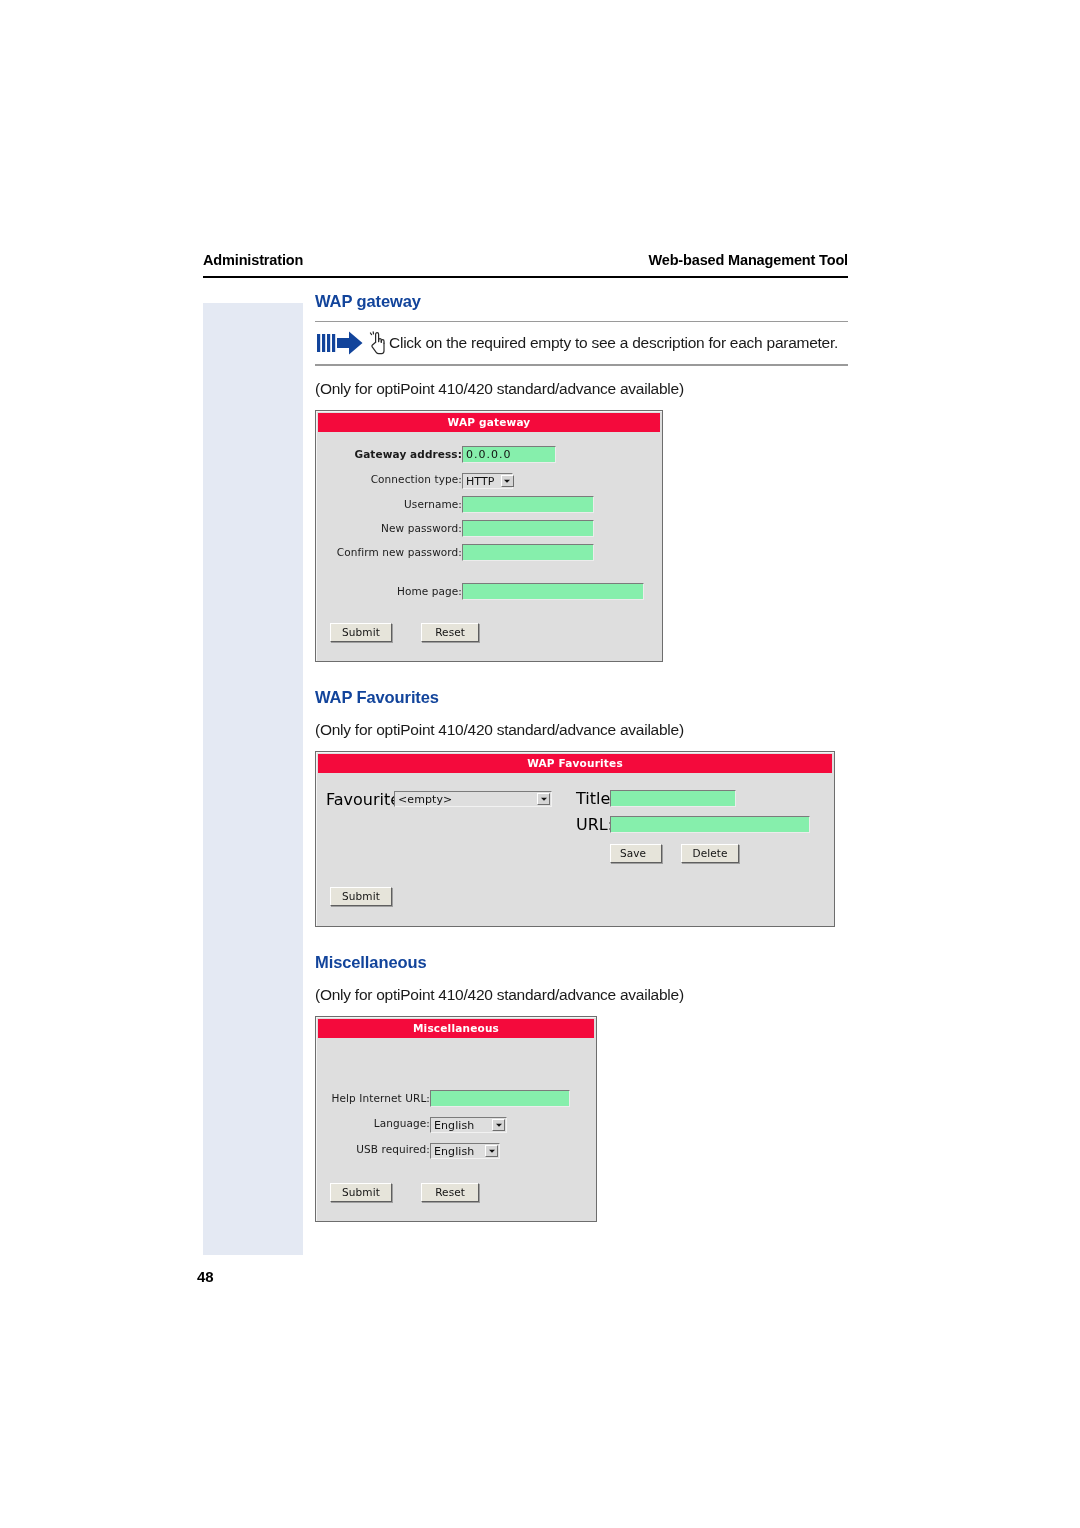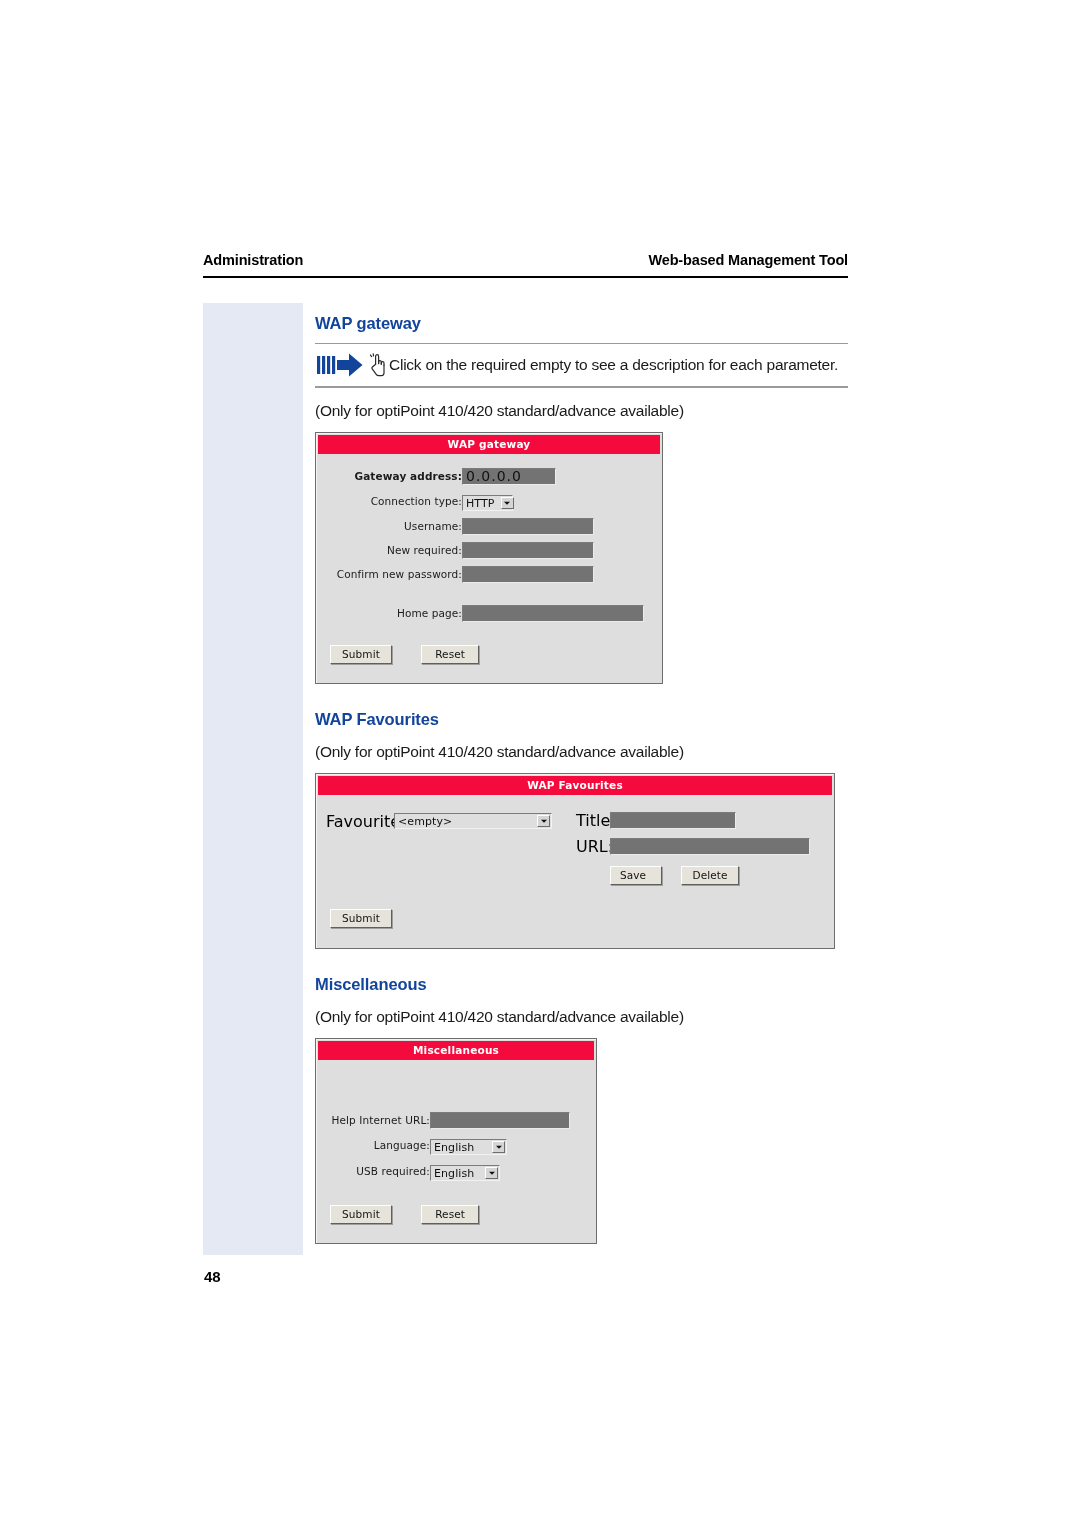--- a/index.html
+++ b/index.html
@@ -54,21 +54,21 @@
     top: 303px;
     width: 100px;
     height: 952px;
     background: #e4e9f3;
   }
 
   
   .content {
     position: absolute;
     left: 315px;
-    top: 314px;
+    top: 292px;
     width: 540px;
   }
 
   h2.sec-title {
     font-size: 16.5px;
     font-weight: bold;
     color: #12449b;
     margin: 0;
     letter-spacing: -0.1px;
   }
@@ -148,27 +148,27 @@
     font-size: 10.5px;
     color: #1b1b1b;
     padding-right: 6px;
     white-space: nowrap;
     letter-spacing: 0.1px;
   }
   .rowgap { height: 7px; }
 
   
   .tfield {
-    background: #737373;
+    background: #86efac;
     border-top: 1.5px solid #7b7b7b;
     border-left: 1.5px solid #7b7b7b;
     border-right: 1.5px solid #ececec;
     border-bottom: 1.5px solid #ececec;
     height: 13px;
-    font-size: 14px;
+    font-size: 11px;
     color: #111;
     line-height: 13px;
     padding: 1px 3px 1px 3px;
     display: block;
     letter-spacing: 1px;
     overflow: hidden;
     white-space: nowrap;
   }
 
   
@@ -227,21 +227,21 @@
     color: #131313;
     padding: 2px 9px 3px 9px;
     line-height: 12px;
     letter-spacing: 0.1px;
     font-family: "DejaVu Sans", sans-serif;
   }
 
   
   .folio {
     position: absolute;
-    left: 204px;
+    left: 197px;
     top: 1268px;
     font-size: 15px;
     font-weight: bold;
     color: #000;
   }
   .vspace-10 { height: 10px; }
   .vspace-12 { height: 12px; }
   .vspace-14 { height: 14px; }
   .vspace-26 { height: 26px; }
 </style>
@@ -320,21 +320,21 @@
           <tr>
             <td class="lbl">Username:</td>
             <td>
                   <span class="tfield" style="width:124px;"></span>
                 </td>
           </tr>
           <tr>
                 <td colspan="2" class="rowgap"></td>
               </tr>
           <tr>
-            <td class="lbl">New required:</td>
+            <td class="lbl">New password:</td>
             <td>
                   <span class="tfield" style="width:124px;"></span>
                 </td>
           </tr>
           <tr>
                 <td colspan="2" class="rowgap"></td>
               </tr>
           <tr>
             <td class="lbl">Confirm new password:</td>
             <td>

